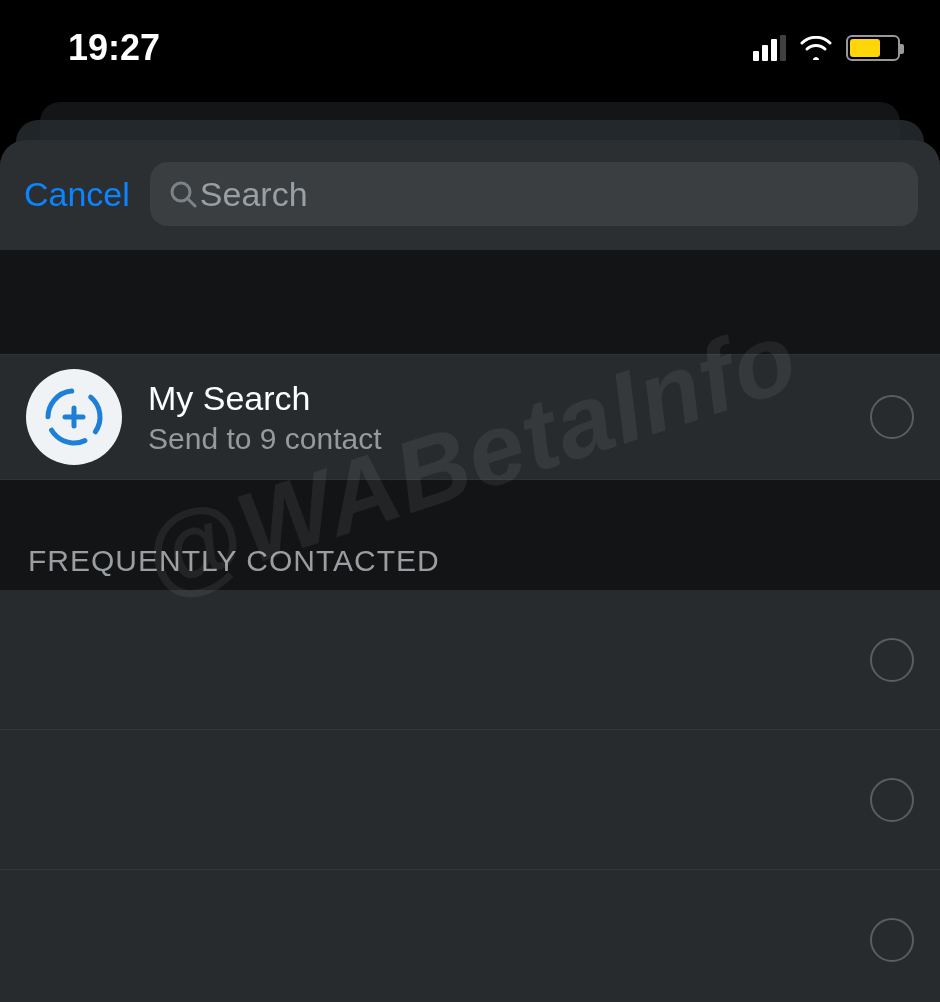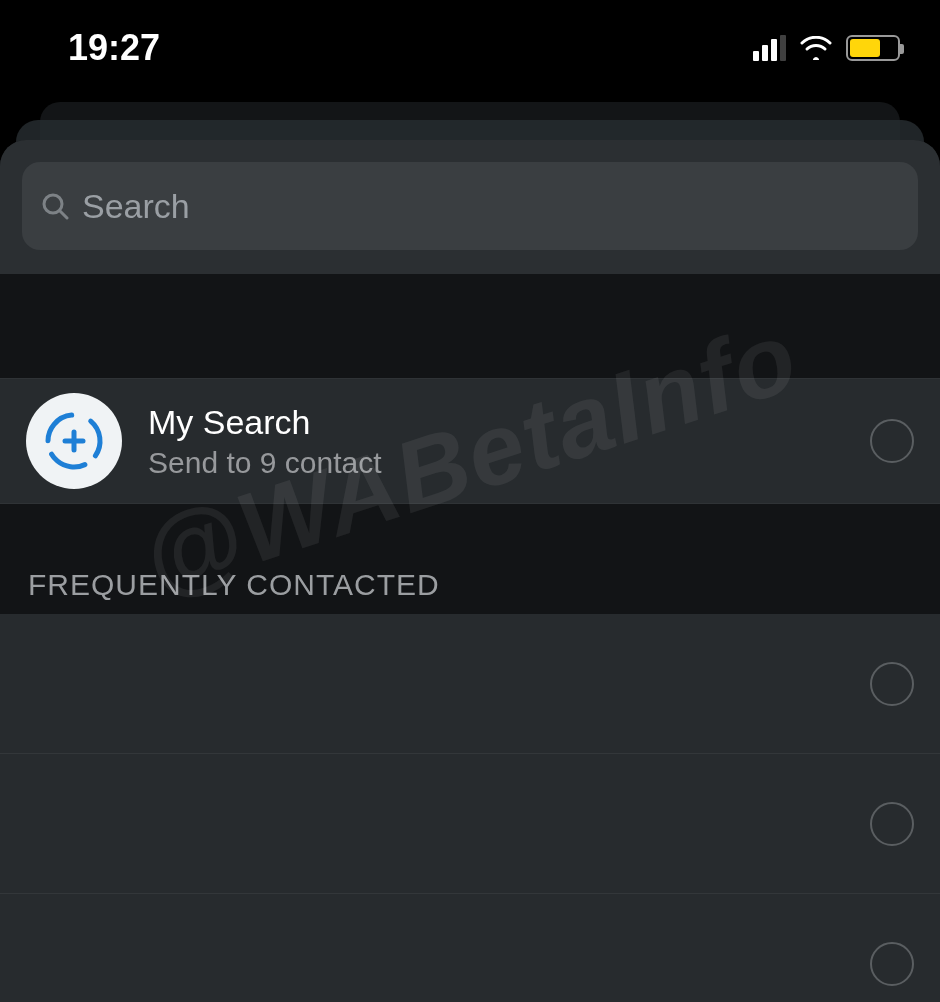--- a/index.html
+++ b/index.html
@@ -111,27 +111,27 @@
     background: #2b2f32;
   }
   .cancel {
     color: #0a84ff;
     font-size: 34px;
     white-space: nowrap;
     padding: 4px 2px;
   }
   .search {
     flex: 1;
-    height: 88px;
+    height: 64px;
     background: #3a3e41;
     border-radius: 18px;
     display:flex;
     align-items:center;
     padding: 0 18px;
-    gap: 12px;
+    gap: 2px;
   }
   .search svg { opacity: 0.7; }
   .search .ph {
     font-size: 34px;
     color: #9a9fa4;
   }
 
   .gap1 {
     height: 104px;
     background: #121416;
@@ -242,20 +242,21 @@
       </div>
     </div>
   </div>
 
   <div class="sheet-back2"></div>
   <div class="sheet-back1"></div>
 
   <div class="sheet">
 
     <div class="sheet-header">
+      <div class="cancel">Cancel</div>
       <div class="search">
         <svg width="30" height="30" viewBox="0 0 30 30">
           <circle cx="13" cy="13" r="9" stroke="#9a9fa4" stroke-width="3" fill="none"></circle>
           <line x1="20" y1="20" x2="27" y2="27" stroke="#9a9fa4" stroke-width="3" stroke-linecap="round"></line>
         </svg>
         <span class="ph">Search</span>
       </div>
     </div>
 
     <div class="gap1"></div>

